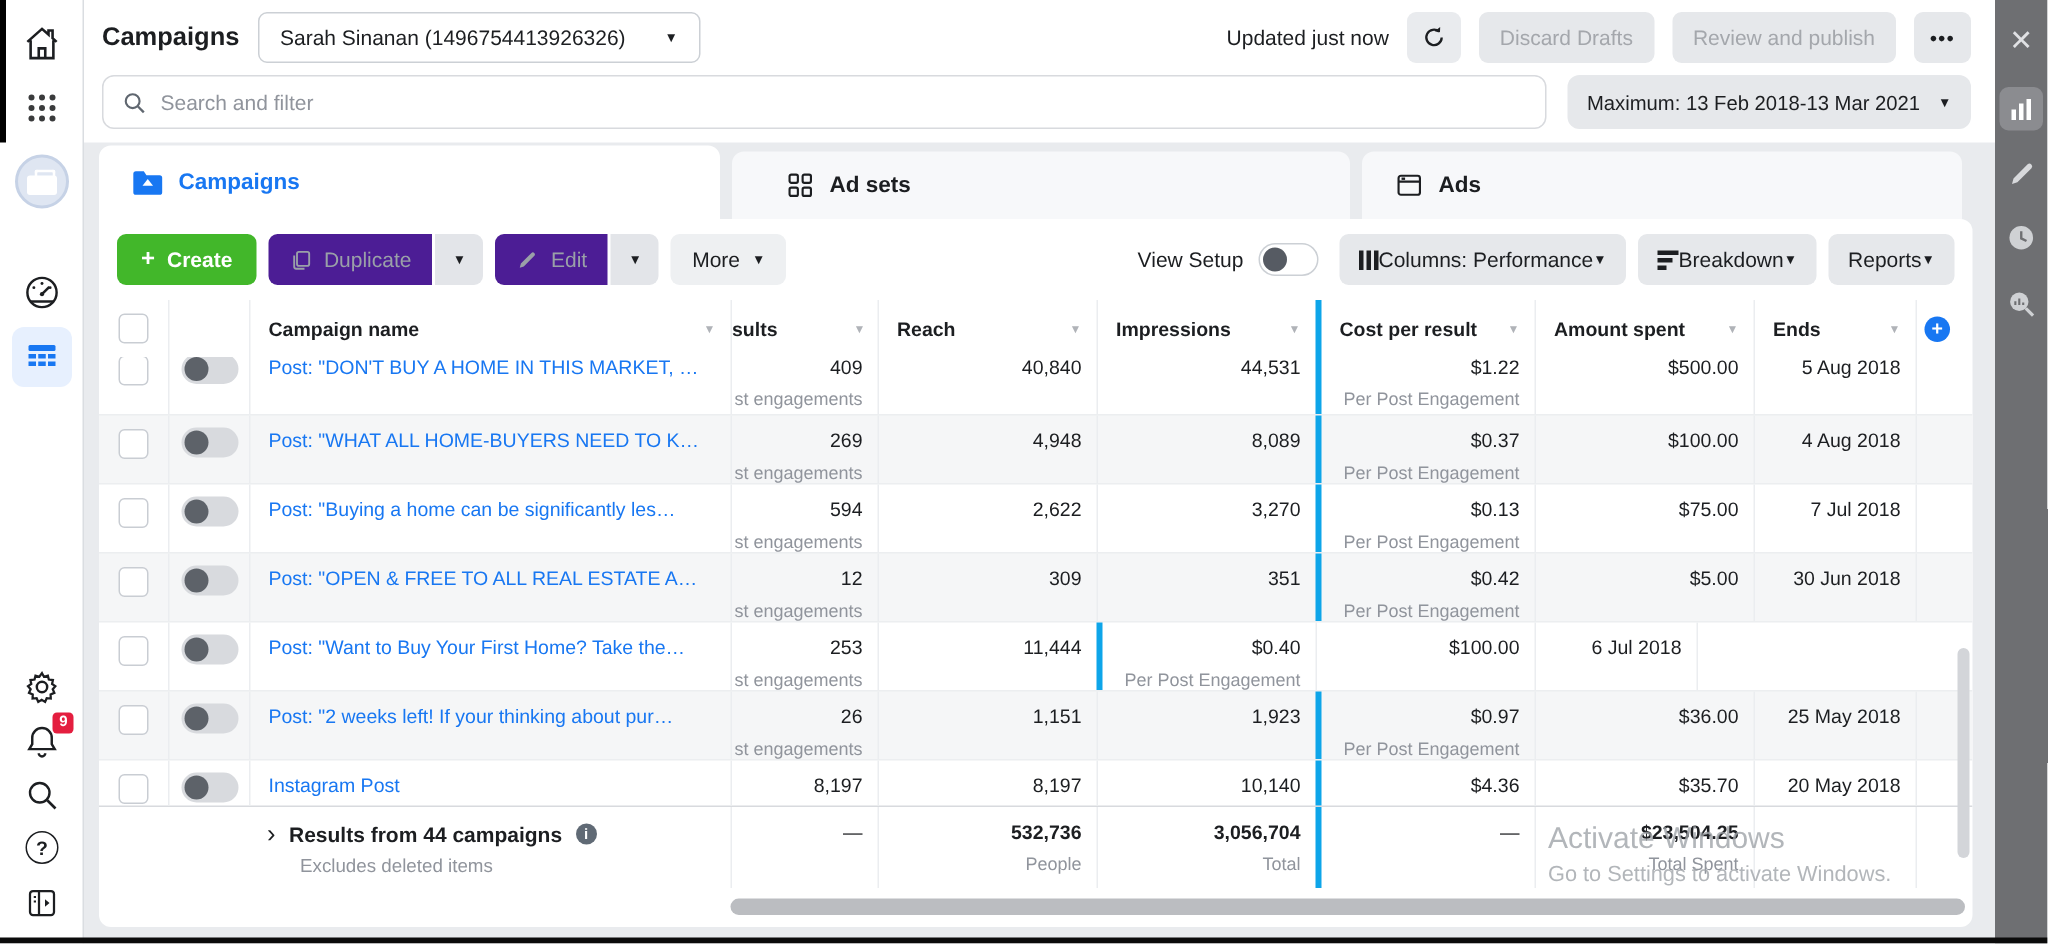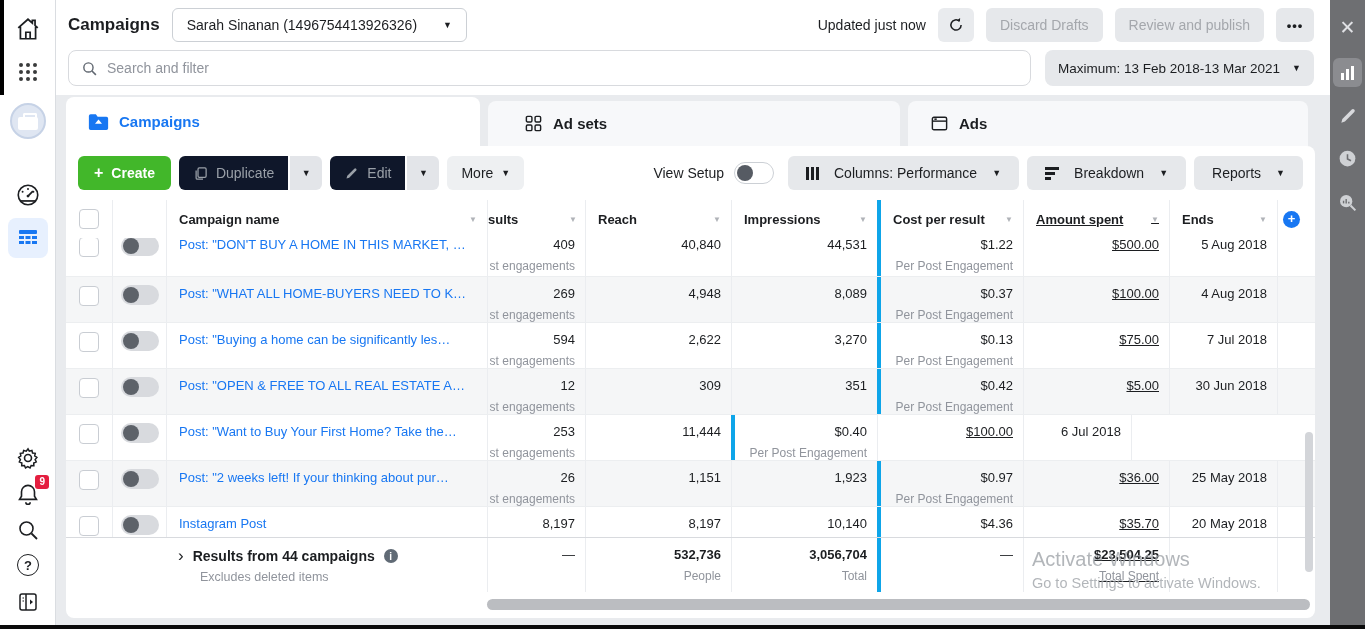--- a/index.html
+++ b/index.html
@@ -56,43 +56,43 @@
   .tab-ads { left:908px; top:101px; width:400px; height:45px; background:#f7f8fa; }
 
   
   .card { position:absolute; left:66px; top:146px; width:1249px; height:472px; background:#fff; border-radius:0 8px 8px 8px; z-index:3; overflow:hidden; }
 
   
   .toolbar { height:54px; display:flex; align-items:center; padding:0 12px; gap:8px; }
   .btn-create { background:#42b72a; color:#fff; font-weight:bold; padding:0 16px; gap:8px; }
   .plus-glyph { font-size:16px; font-weight:bold; }
   .seg-group { display:flex; gap:2px; }
-  .seg-main { background:#0f172a; color:#9aa0a8; padding:0 14px; gap:8px; border-radius:6px 0 0 6px; }
+  .seg-main { background:#4c1d95; color:#9aa0a8; padding:0 14px; gap:8px; border-radius:6px 0 0 6px; }
   .seg-caret { background:#e3e5e9; width:32px; border-radius:0 6px 6px 0; color:#5f6673; }
   .btn-more { background:#eef0f2; padding:0 14px; gap:8px; }
   .view-setup { display:flex; align-items:center; gap:10px; margin-right:6px; font-size:14px; }
   .vs-toggle { width:40px; height:22px; border-radius:11px; background:#fff; border:1px solid #ccd0d5; position:relative; cursor:pointer; }
   .vs-toggle .knob { position:absolute; left:2px; top:2px; width:16px; height:16px; border-radius:50%; background:#565b63; }
   .cols-icon { display:flex; gap:2px; }
   .cols-icon span { width:3px; height:13px; background:#1c1e21; }
   .bd-icon { display:flex; flex-direction:column; gap:2px; align-items:flex-start; }
   .bd-icon span { height:3px; background:#1c1e21; display:block; }
-  .btn-filter { background:#e6e8eb; padding:0 18px; gap:15px; }
+  .btn-filter { background:#e6e8eb; padding:0 13px; gap:0; }
 
   
   .thead { display:flex; height:38px; font-size:13px; font-weight:bold; align-items:center; }
   .tcell { height:100%; display:flex; align-items:center; }
   .c-check { width:46px; justify-content:center; }
   .c-toggle { width:54px; border-left:1px solid #ebedf0; justify-content:center; }
   .c-name { width:321px; border-left:1px solid #ebedf0; padding:0 10px 0 12px; }
   .c-results { width:98px; border-left:1px solid #ebedf0; }
   .c-reach { width:146px; border-left:1px solid #ebedf0; padding:0 10px 0 12px; }
   .c-impr { width:146px; border-left:1px solid #ebedf0; padding:0 10px 0 12px; }
   .c-cost { width:146px; border-left:4px solid #0ea5e9; padding:0 10px 0 12px; }
-  .c-spent { width:146px; border-left:1px solid #ebedf0; padding:0 10px 0 12px;text-decoration:underline; }
+  .c-spent { width:146px; border-left:1px solid #ebedf0; padding:0 10px 0 12px; }
   .c-ends { width:108px; border-left:1px solid #ebedf0; padding:0 10px 0 12px; }
   .c-add { width:28px; border-left:1px solid #ebedf0; justify-content:center; }
   .hdr-flex { display:flex; align-items:center; justify-content:space-between; width:100%; }
   .sort-caret { font-size:8px; color:#b0b3b8; }
   .checkbox { width:20px; height:20px; background:#fff; border:1.5px solid #c9cdd3; border-radius:4px; cursor:pointer; }
   .add-col-btn { width:17px; height:17px; border-radius:50%; background:#1877f2; color:#fff; font-size:13px; line-height:16px; text-align:center; font-weight:bold; cursor:pointer; }
 
   .row { display:flex; align-items:stretch; height:46px; border-top:1px solid #eceef0; font-size:13px; }
   .row-alt { background:#f5f6f7; }
   .clip-top { height:38px; overflow:hidden; position:relative; }

